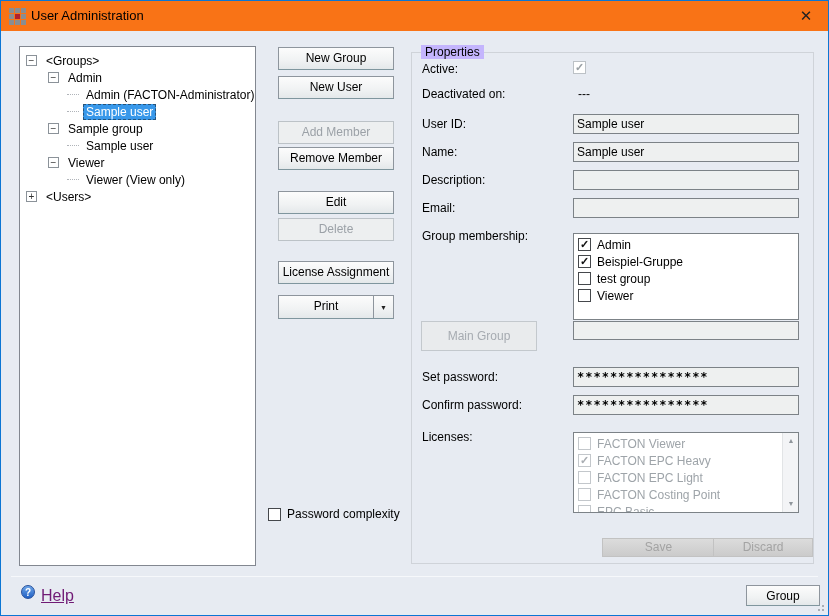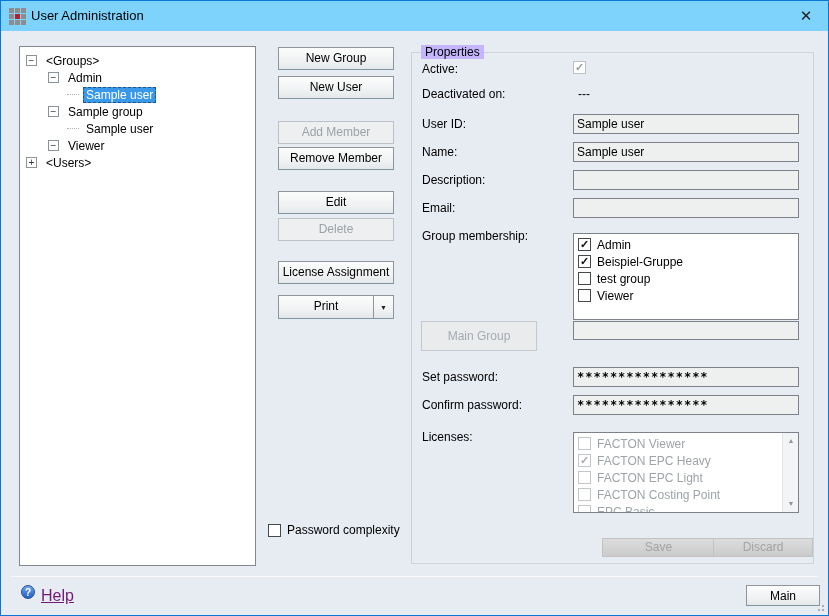--- a/index.html
+++ b/index.html
@@ -3,21 +3,21 @@
 <meta charset="utf-8">
 <style>
   * { margin:0; padding:0; box-sizing:border-box; }
   html,body { background:#fff; }
   body { font-family:"Liberation Sans", sans-serif; }
   .window {
     position:relative; width:829px; height:616px;
     border:1px solid #0c76d4; background:#e7ebf2; overflow:hidden;
   }
   
-  .titlebar { position:absolute; left:0; top:0; right:0; height:30px; background:#7dd3fc; }
+  .titlebar { position:absolute; left:0; top:0; right:0; height:30px; background:#f97316; }
   .app-icon { position:absolute; left:8px; top:7px; width:17px; height:17px;
     display:grid; grid-template-columns:5px 5px 5px; grid-template-rows:5px 5px 5px; gap:1px; }
   .sq { background:#8b8d90; }
   .sq.red { background:#b1202c; }
   .win-title { position:absolute; left:30px; top:0; line-height:30px; font-size:13px; color:#000; }
   .close-x { position:absolute; right:6px; top:0; width:32px; height:30px; text-align:center;
     line-height:30px; font-size:15px; color:#222; cursor:pointer; }
   
   .tree-panel { position:absolute; left:18px; top:45px; width:237px; height:520px;
     background:#fff; border:1px solid #828790; padding-top:5px; overflow:hidden; }
@@ -38,21 +38,21 @@
   .btn.disabled { background:#edeff0; border-color:#bcc2c7; color:#9ba1a7; }
   .split { display:flex; padding:0; line-height:21px; }
   .split .main { flex:1; }
   .split .arrow { width:20px; border-left:1px solid #8e959d; font-size:7px; color:#222;
     display:flex; align-items:center; justify-content:center; }
   
   .cbx { width:13px; height:13px; border:1px solid #45484c; background:#fff; flex:none;
     display:inline-flex; align-items:center; justify-content:center;
     font-size:11px; line-height:11px; font-weight:bold; color:#111; }
   .cbx.soft { border-color:#bcc1c6; color:#9aa0a5; }
-  .pw-complex { position:absolute; left:267px; top:522px; display:flex; align-items:center; gap:6px;
+  .pw-complex { position:absolute; left:267px; top:506px; display:flex; align-items:center; gap:6px;
     font-size:12px; color:#000; }
   
   .groupbox { position:absolute; left:410px; top:51px; width:403px; height:512px;
     border:1px solid #cfd3d9; }
   .legend { position:absolute; left:9px; top:-8px; background:#c4b5fd; padding:0 4px;
     font-size:12px; color:#000; }
   .flabel { position:absolute; left:10px; font-size:12px; color:#000; }
   .fvalue { position:absolute; left:166px; font-size:12px; color:#000; }
   .tbox { position:absolute; left:161px; width:226px; height:20px;
     border:1px solid #7c8287; background:#eef0f0; font-family:"Liberation Sans", sans-serif;
@@ -112,33 +112,41 @@
       <div class="tree-row lvl0">
         <span class="expander">−</span>
         <span class="tlabel">&lt;Groups&gt;</span>
       </div>
       <div class="tree-row lvl1">
         <span class="expander">−</span>
         <span class="tlabel">Admin</span>
       </div>
       <div class="tree-row lvl2">
         <span class="leader"></span>
+        <span class="tlabel">Admin (FACTON-Administrator)</span>
+      </div>
+      <div class="tree-row lvl2">
+        <span class="leader"></span>
         <span class="tlabel hl">Sample user</span>
       </div>
       <div class="tree-row lvl1">
         <span class="expander">−</span>
         <span class="tlabel">Sample group</span>
       </div>
       <div class="tree-row lvl2">
         <span class="leader"></span>
         <span class="tlabel">Sample user</span>
       </div>
       <div class="tree-row lvl1">
         <span class="expander">−</span>
         <span class="tlabel">Viewer</span>
+      </div>
+      <div class="tree-row lvl2">
+        <span class="leader"></span>
+        <span class="tlabel">Viewer (View only)</span>
       </div>
       <div class="tree-row lvl0">
         <span class="expander">+</span>
         <span class="tlabel">&lt;Users&gt;</span>
       </div>
     </div>
 
   <button class="btn" style="top:46px">New Group</button>
   <button class="btn" style="top:75px">New User</button>
   <button class="btn disabled" style="top:120px">Add Member</button>
@@ -236,20 +244,20 @@
       </div>
     </div>
 
     <button class="gb-btn graybtn" style="left:190px;top:485px;width:113px;height:19px">Save</button>
     <button class="gb-btn graybtn" style="left:301px;top:485px;width:100px;height:19px">Discard</button>
   </div>
 
   <div class="divider"></div>
   <div class="help-icon">?</div>
   <a class="help-link">Help</a>
-  <button class="btn close-btn">Main</button>
+  <button class="btn close-btn">Group</button>
   <div class="grip">
     <i style="right:0;bottom:0"></i>
       <i style="right:4px;bottom:0"></i>
     <i style="right:0;bottom:4px"></i>
   </div>
 
 </div>
 
 </body></html>

